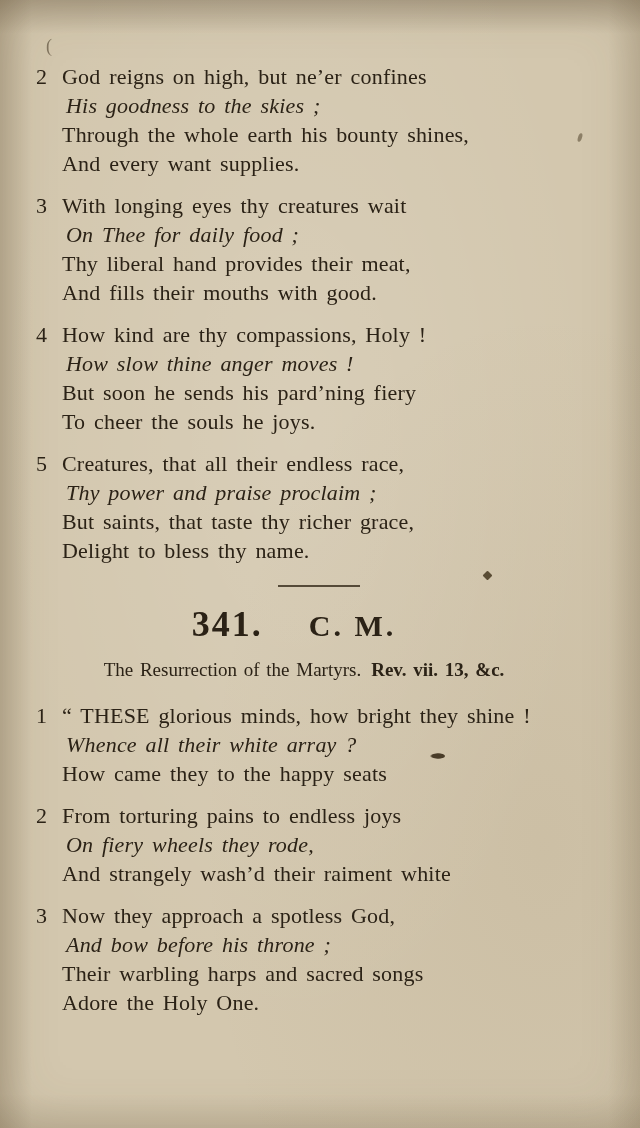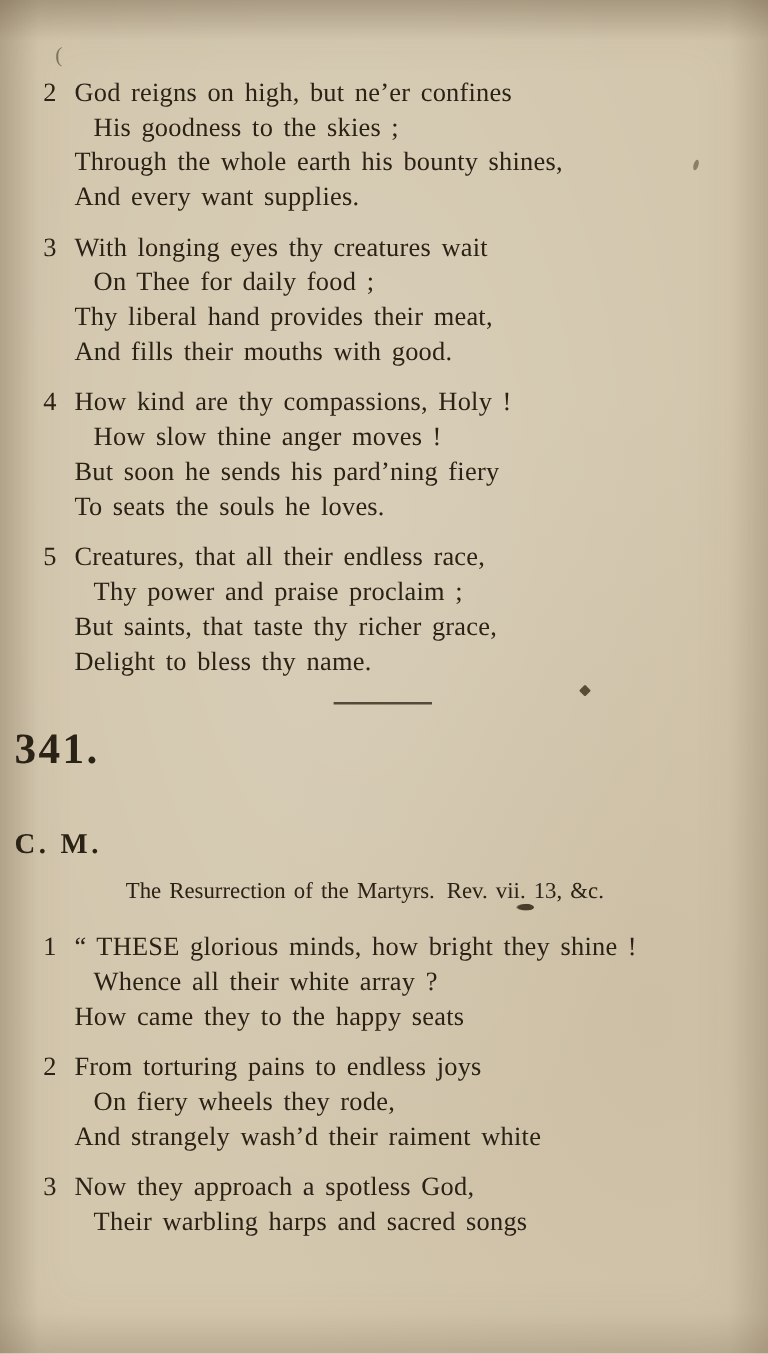--- a/index.html
+++ b/index.html
@@ -31,57 +31,56 @@
     word-spacing: 3px;
     letter-spacing: 0.2px;
   }
   .stanza-number {
     position: absolute;
     left: 0;
     top: 0;
   }
   .line { white-space: nowrap; }
   .line:nth-child(2), .line:nth-child(4) { }
-  .line:nth-child(3) { margin-left: 16px; }
+  .line:nth-child(3) { margin-left: 4px; font-style: italic; }
 
   .divider {
     width: 82px;
     border: none;
     border-top: 2px solid rgba(52,41,25,0.8);
     margin: 20px 0 16px 242px;
   }
 
   .hymn-header {
     display: flex;
     justify-content: center;
     align-items: baseline;
     gap: 46px;
     transform: translateX(-24px);
     margin: 0 0 14px 0;
-    flex-direction: column;
   }
   .hymn-number {
     font-size: 36px;
     font-weight: bold;
     letter-spacing: 2px;
   }
   .hymn-meter {
-    font-size: 24px;
+    font-size: 30px;
     font-weight: bold;
     letter-spacing: 3px;
   }
 
   .hymn-subtitle {
     text-align: center;
     font-size: 19px;
     word-spacing: 2px;
     transform: translateX(-14px);
     margin: 0 0 20px 0;
   }
-  .hymn-subtitle .ref { margin-left: 10px; }
+  .hymn-subtitle .ref { margin-left: 10px; font-weight: bold; }
 
   
   .mark { position: absolute; pointer-events: none; }
   .mark-paren {
     top: 36px; left: 46px;
     font-size: 18px; color: rgba(60,48,30,0.55);
     font-family: "Liberation Serif", serif;
   }
   .mark-diamond {
     top: 572px; left: 484px;
@@ -133,21 +132,21 @@
       <div class="line">On Thee for daily food ;</div>
       <div class="line">Thy liberal hand provides their meat,</div>
       <div class="line">And fills their mouths with good.</div>
     </div>
 
     <div class="stanza">
       <span class="stanza-number">4</span>
       <div class="line">How kind are thy compassions, Holy !</div>
       <div class="line">How slow thine anger moves !</div>
       <div class="line">But soon he sends his pard’ning fiery</div>
-      <div class="line">To seats the souls he loves.</div>
+      <div class="line">To cheer the souls he joys.</div>
     </div>
 
     <div class="stanza">
       <span class="stanza-number">5</span>
       <div class="line">Creatures, that all their endless race,</div>
       <div class="line">Thy power and praise proclaim ;</div>
       <div class="line">But saints, that taste thy richer grace,</div>
       <div class="line">Delight to bless thy name.</div>
     </div>
 
@@ -177,18 +176,20 @@
     <div class="stanza">
       <span class="stanza-number">2</span>
       <div class="line">From torturing pains to endless joys</div>
       <div class="line">On fiery wheels they rode,</div>
       <div class="line">And strangely wash’d their raiment white</div>
     </div>
 
     <div class="stanza">
       <span class="stanza-number">3</span>
       <div class="line">Now they approach a spotless God,</div>
+      <div class="line">And bow before his throne ;</div>
       <div class="line">Their warbling harps and sacred songs</div>
+      <div class="line">Adore the Holy One.</div>
     </div>
 
   </section>
 
 </div>
 
 </body></html>

